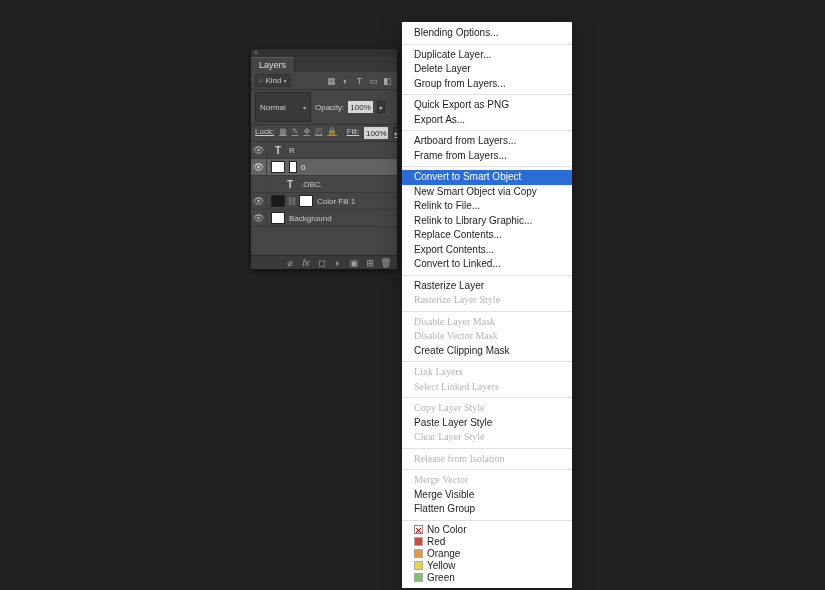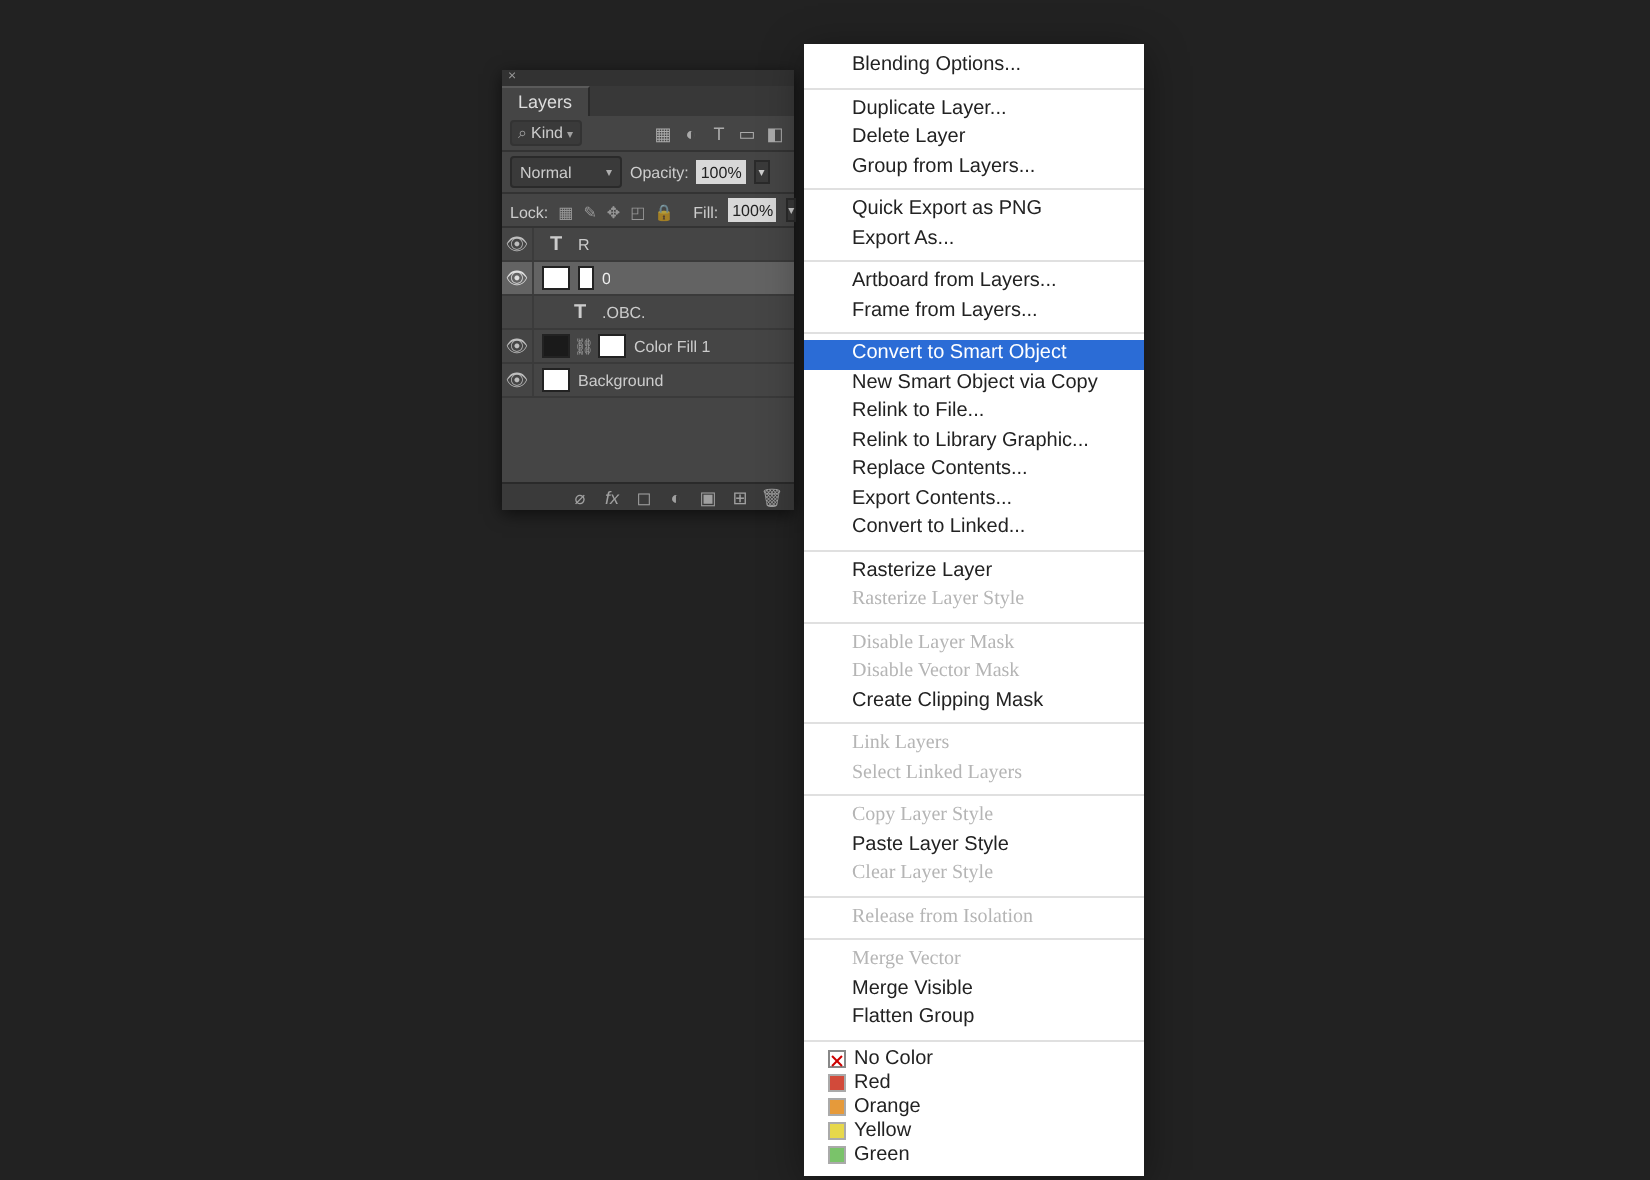--- a/index.html
+++ b/index.html
@@ -9,21 +9,21 @@
     height: 590px;
     font-family: -apple-system, "Helvetica Neue", Arial, sans-serif;
     font-size: 10px;
     overflow: hidden;
     position: relative;
   }
   
   .layers-panel {
     position: absolute;
     left: 251px;
-    top: 35px;
+    top: 49px;
     width: 146px;
     height: 220px;
     background: #454545;
     box-shadow: 0 2px 8px rgba(0,0,0,.6);
     color: #ccc;
   }
   .panel-tab-bar {
     height: 8px;
     background: #323232;
     position: relative;
@@ -98,46 +98,47 @@
     border-bottom: 1px solid #333;
     font-size: 8px;
   }
   .select {
     background: #3a3a3a;
     border: 1px solid #2a2a2a;
     border-radius: 2px;
     padding: 1px 4px;
     display: flex; align-items: center; gap: 4px;
     min-width: 56px;
-    height: 16px;
+    height: 30px;
   }
   .select .dd { margin-left: auto; font-size: 6px; opacity: .8; }
   .opacity-field, .fill-field {
     background: #d8d8d8;
     color: #222;
     padding: 0 2px;
     height: 12px;
     display: flex; align-items: center;
     font-size: 8px;
     min-width: 24px;
   }
   .dropdown-arrow {
     width: 8px; height: 12px;
     background: #3a3a3a; border: 1px solid #2a2a2a;
     display: flex; align-items: center; justify-content: center;
     font-size: 6px;
   }
   
   .lock-row {
     display: flex;
-    align-items: flex-end;
+    align-items: flex-start;
     padding: 2px 4px;
     gap: 5px;
     border-bottom: 1px solid #333;
     font-size: 8px;
+    text-decoration: underline;
   }
   .lock-row .spacer { flex: 1; }
   .lock-row .ico { opacity: .6; width: 9px; height: 9px; font-size: 8px; }
   
   .layer-list { }
   .layer-row {
     display: flex;
     align-items: center;
     height: 17px;
     border-bottom: 1px solid #3a3a3a;
@@ -189,21 +190,21 @@
     left: 402px;
     top: 22px;
     width: 170px;
     background: #fff;
     box-shadow: 0 4px 20px rgba(0,0,0,.4);
     font-size: 10px;
     color: #222;
     padding: 4px 0;
   }
   .menu-item {
-    padding: 1px 24px;
+    padding: 1px 12px;
     white-space: nowrap;
     line-height: 12.5px;
     cursor: default;
   }
   .menu-item.disabled { color: #b5b5b5; font-family: Liberation Serif, serif; }
   .menu-item.highlighted {
     background: #2b6cd6;
     color: #fff;
   }
   .menu-sep {

